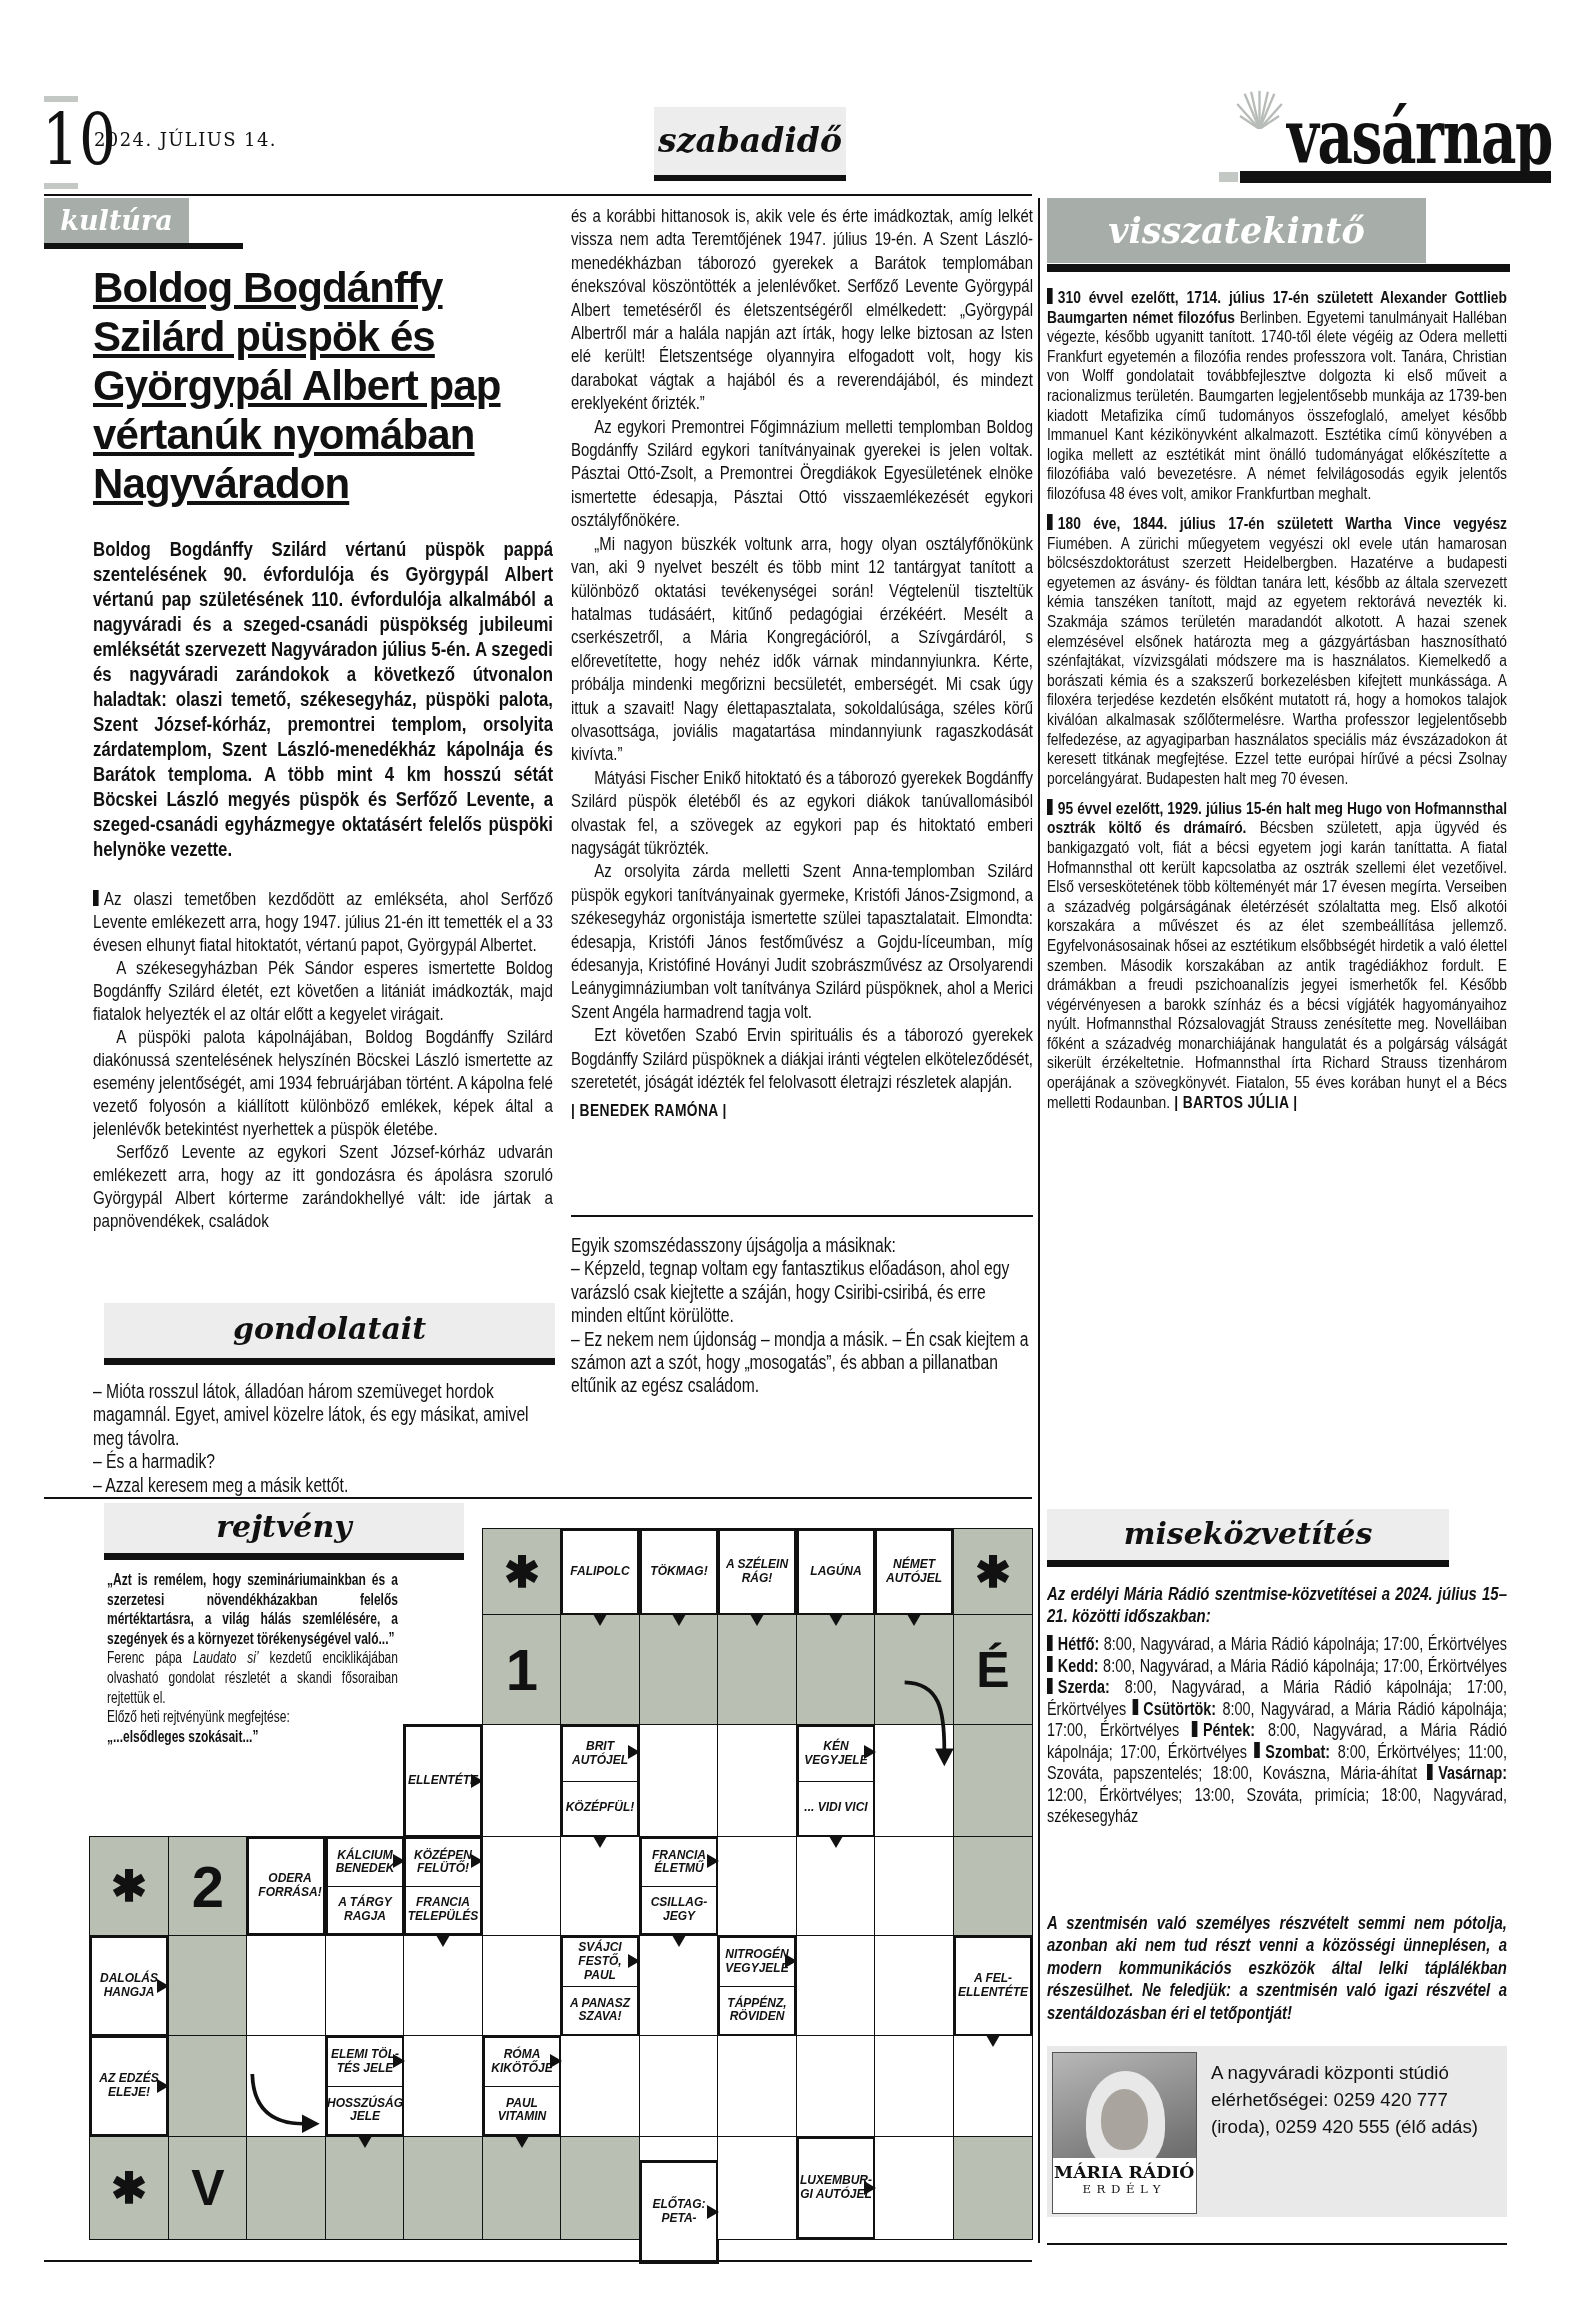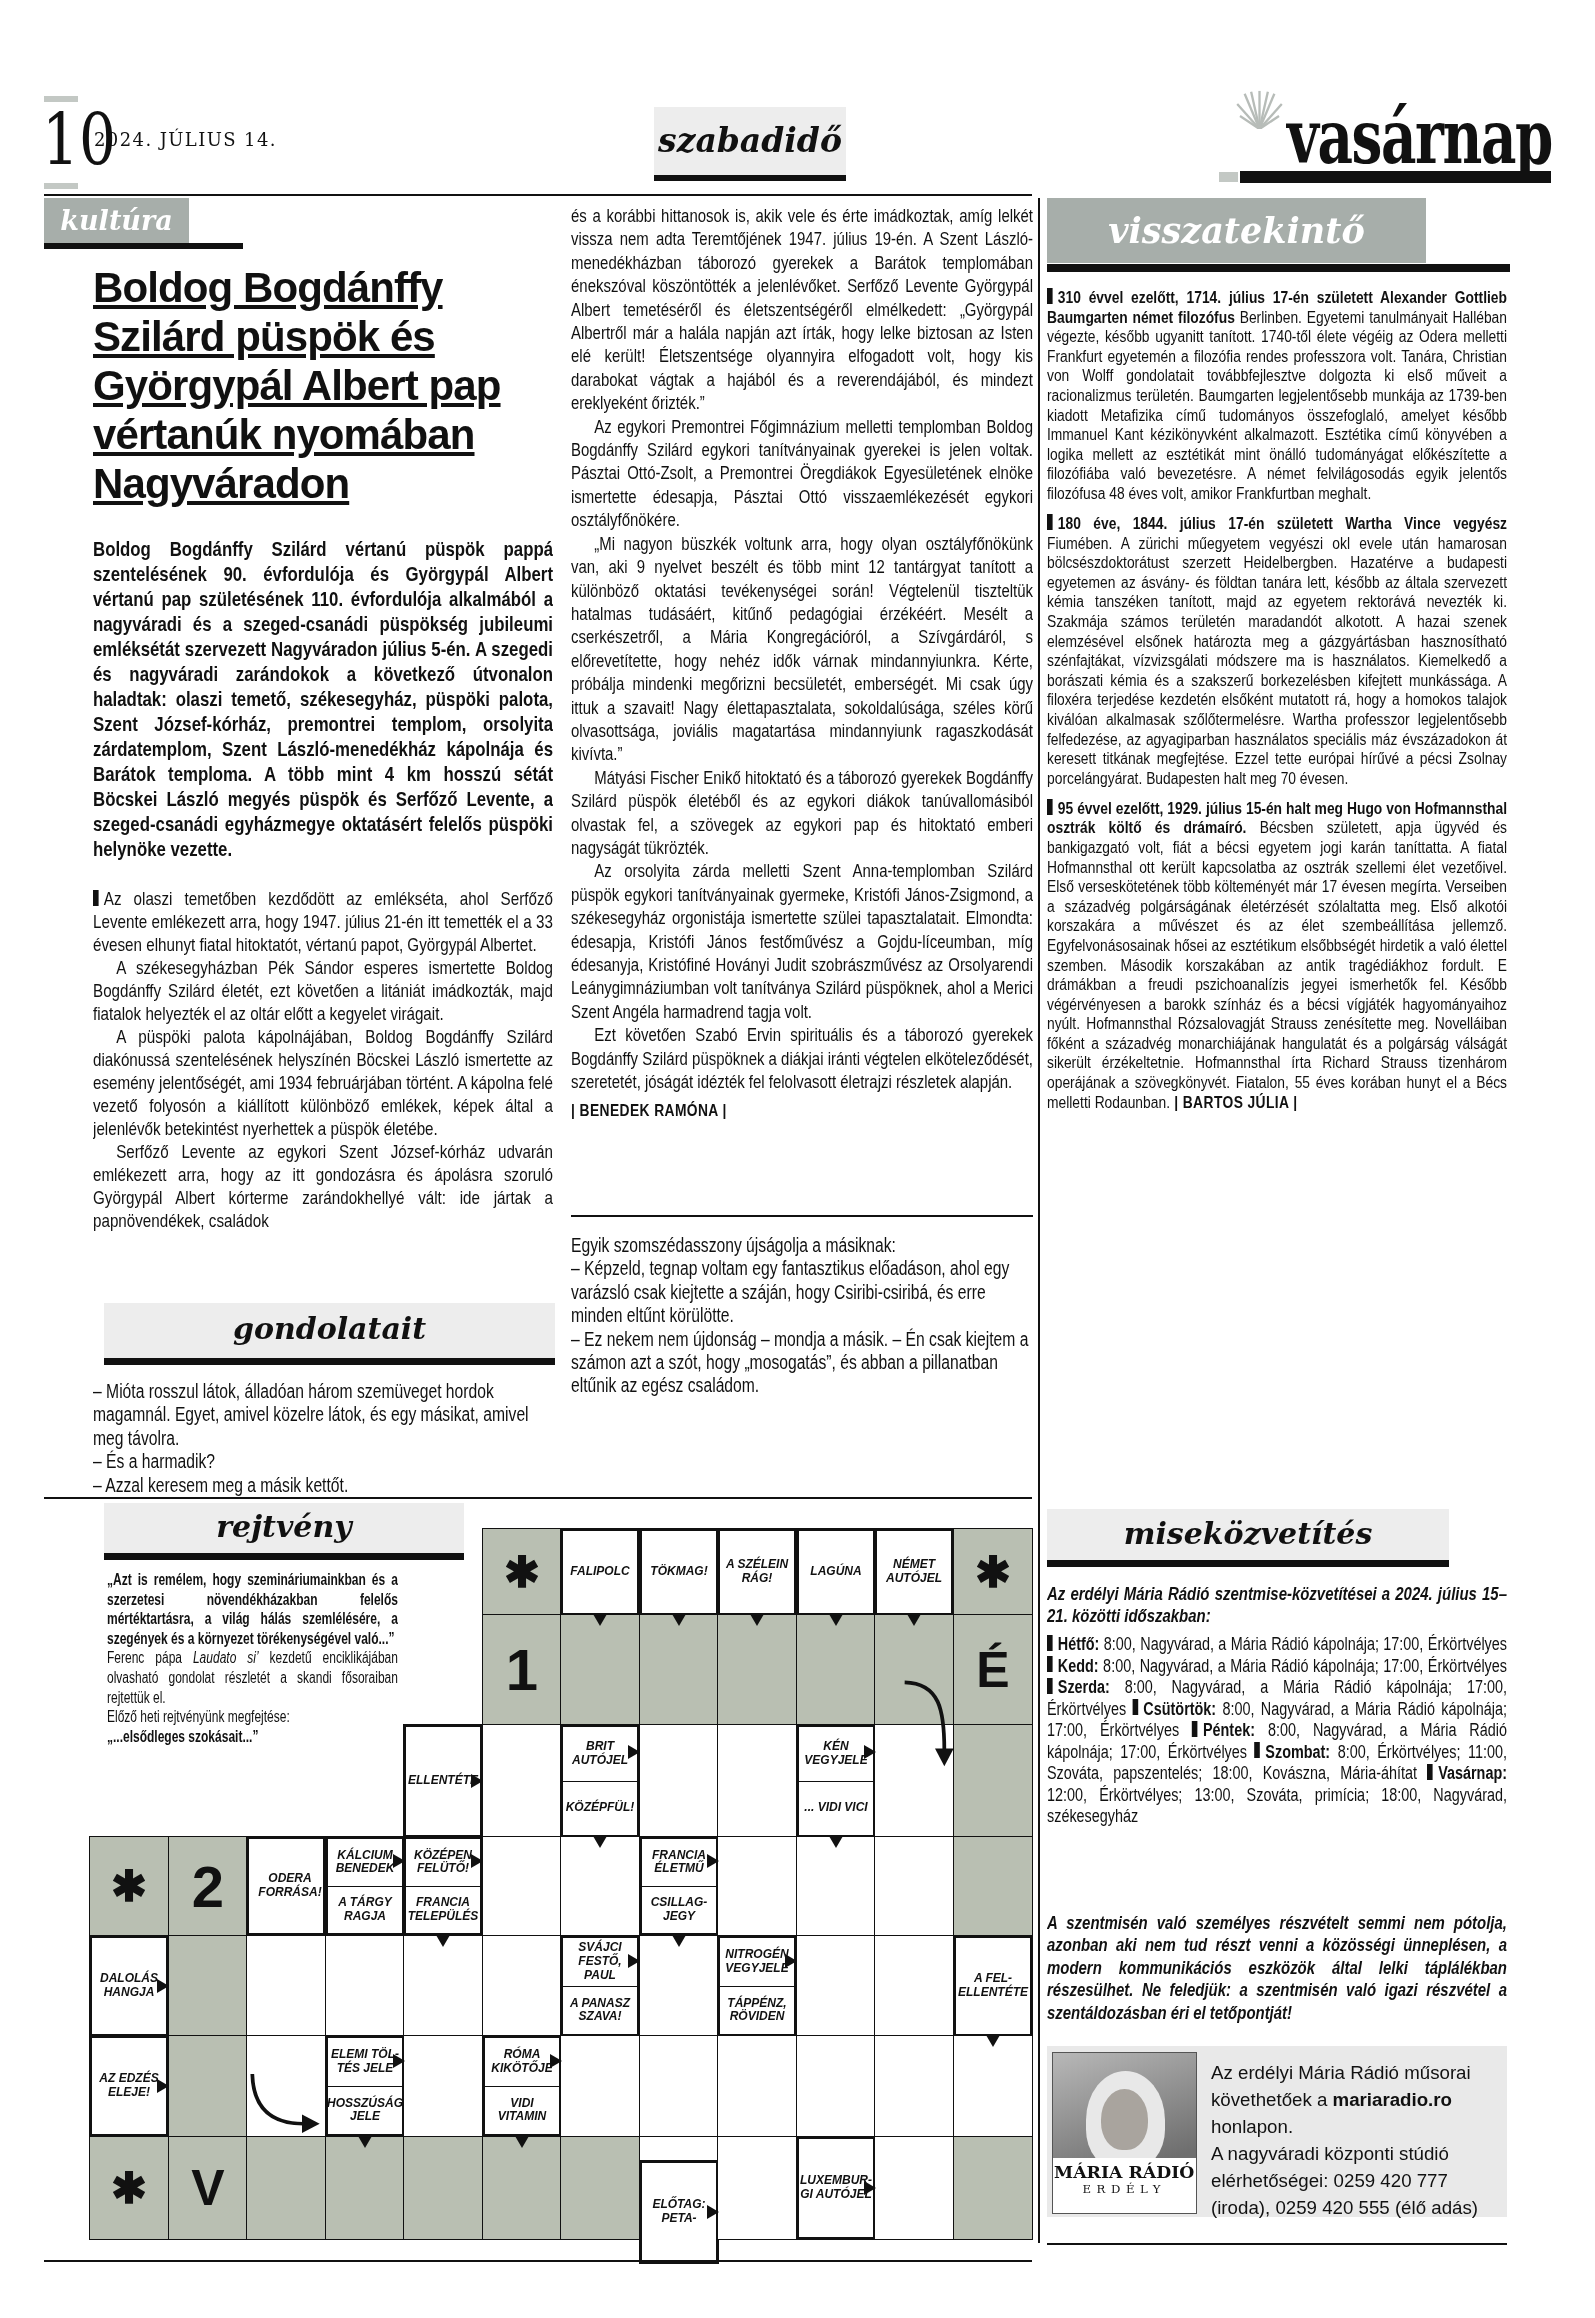--- a/index.html
+++ b/index.html
@@ -181,21 +181,20 @@
   <div class="abs radiobox" style="left:1047px;top:2046px;width:460px;height:171px;">
     <div class="photo" style="left:4.7px;top:5.6px;width:143px;height:160px;">
       <div class="veil"></div>
       <div class="face"></div>
       <div class="plogo">
         <div class="l1">MÁRIA RÁDIÓ</div>
         <div class="l2">ERDÉLY</div>
       </div>
     </div>
     <div class="abs" style="left:164px;top:13px;width:285px;">
-      <div style="font-size:18.7px;line-height:27px;"><span>Az erdélyi Mária Rádió műsorai követhetőek a </span><span class="bseg">mariaradio.ro</span><span> honlapon.</span></div>
       <div style="font-size:18.7px;line-height:27px;">A nagyváradi központi stúdió elérhetőségei: 0259 420 777 (iroda), 0259 420 555 (élő adás)</div>
     </div>
   </div>
   <div class="hr" style="left:1047px;top:2243px;width:460px;height:1.9px;"></div>
 
   <div class="abs litebox" style="left:104px;top:1503px;width:360px;height:50px;font-size:30px;line-height:48px;border-bottom-width:0;">rejtvény</div>
   <div class="hr" style="left:104px;top:1553px;width:360px;height:6.5px;"></div>
 
   <div class="abs" style="left:107px;top:1570px;width:291px;height:257px;overflow:hidden;">
     <div class="cx75" style="font-size:16px;line-height:19.6px;">
@@ -355,21 +354,21 @@
         <div class="dwrap">
           <div class="half">ELEMI TÖL- TÉS JELE</div>
           <div class="half">HOSSZÚSÁG JELE</div>
         </div>
         <span class="ar-r"></span>
       </div>
       <div class="cell white" style="left: 314px; top: 507px; width: 80px; height: 102px;"></div>
       <div class="cell double" style="left: 393px; top: 507px; width: 80px; height: 102px;">
         <div class="dwrap">
           <div class="half">RÓMA KIKÖTŐJE</div>
-          <div class="half">VIDI VITAMIN</div>
+          <div class="half">PAUL VITAMIN</div>
         </div>
         <span class="ar-r"></span>
       </div>
       <div class="cell white" style="left: 471px; top: 507px; width: 80px; height: 102px;"></div>
       <div class="cell white" style="left: 550px; top: 507px; width: 80px; height: 102px;"></div>
       <div class="cell white" style="left: 628px; top: 507px; width: 80px; height: 102px;"></div>
       <div class="cell white" style="left: 707px; top: 507px; width: 80px; height: 102px;"></div>
       <div class="cell white" style="left: 785px; top: 507px; width: 80px; height: 102px;"></div>
       <div class="cell white" style="left: 864px; top: 507px; width: 80px; height: 102px;">
         <span class="ar-d"></span>

